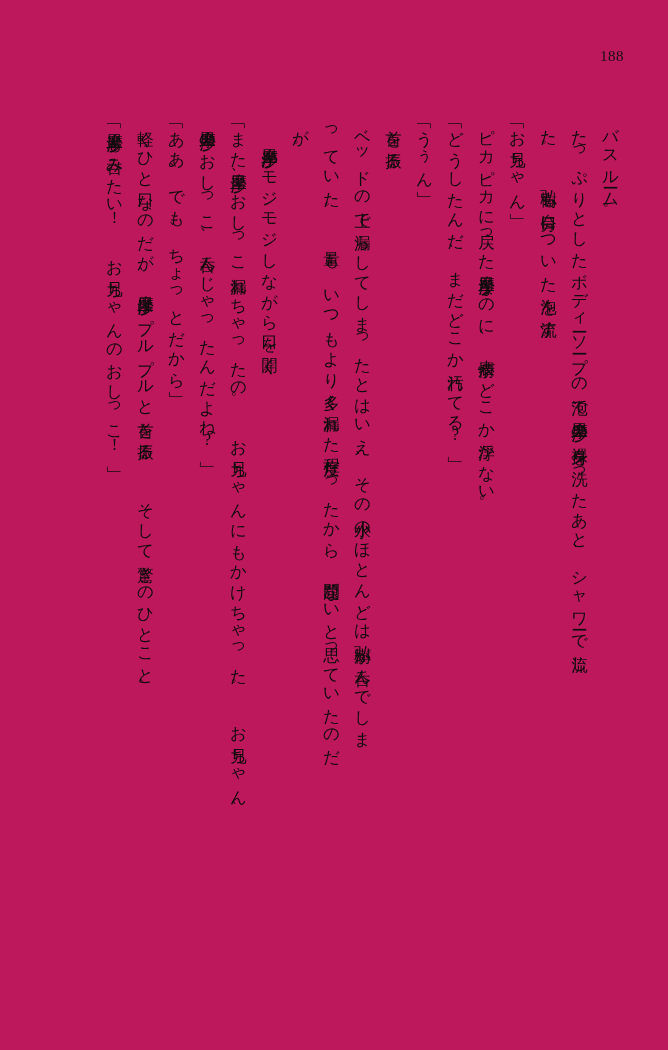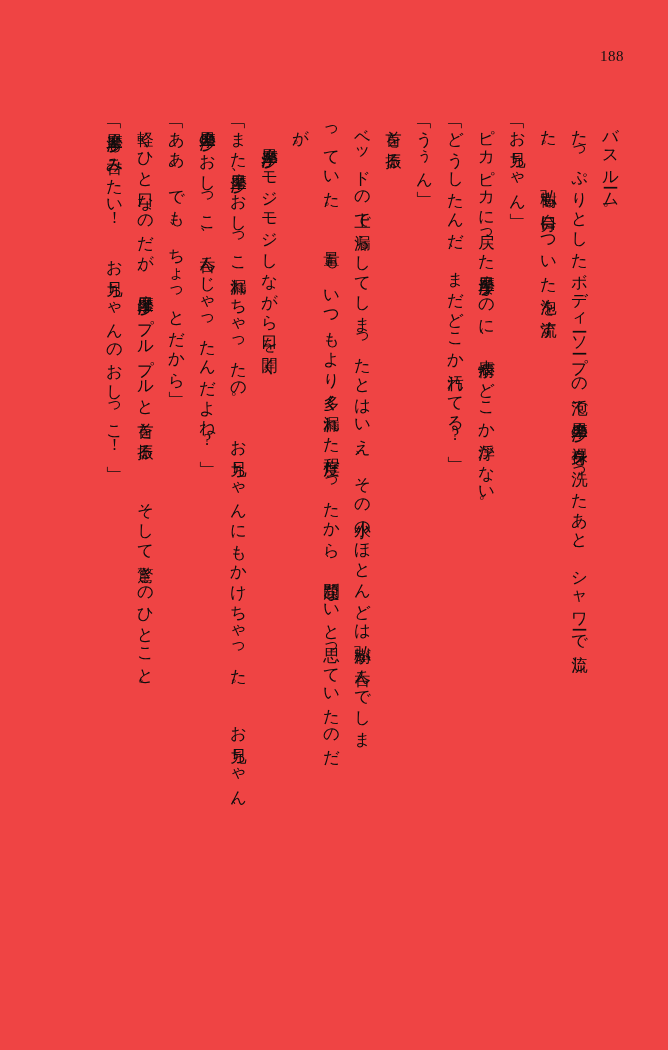--- a/index.html
+++ b/index.html
@@ -4,21 +4,21 @@
 <style>
   html, body {
     margin: 0;
     padding: 0;
     background: #ffffff;
   }
   .page {
     position: relative;
     width: 668px;
     height: 1050px;
-    background: #ef4444;
+    background: #be185d;
     overflow: hidden;
     font-family: "Liberation Serif", "DejaVu Serif", serif;
     color: #0d0d0d;
   }
   .page-number {
     position: absolute;
     top: 48px;
     right: 44px;
     font-size: 15px;
     letter-spacing: 0.5px;

